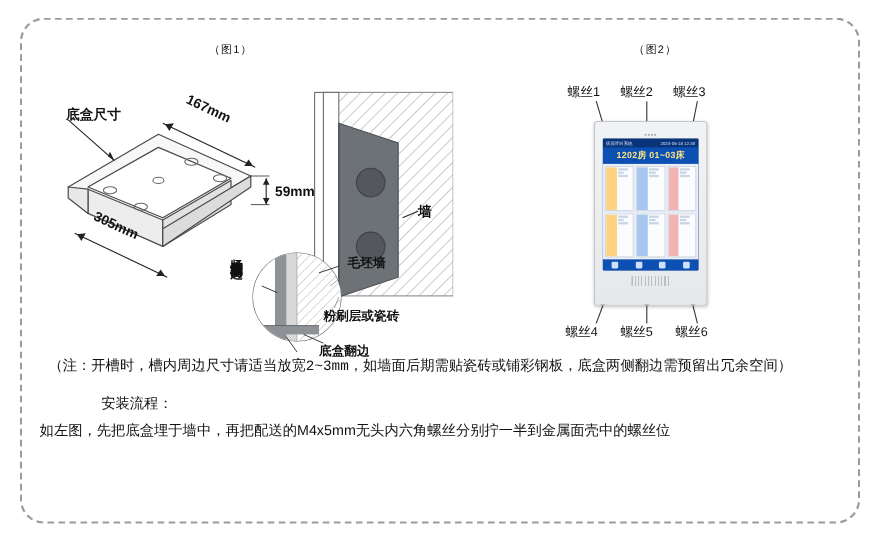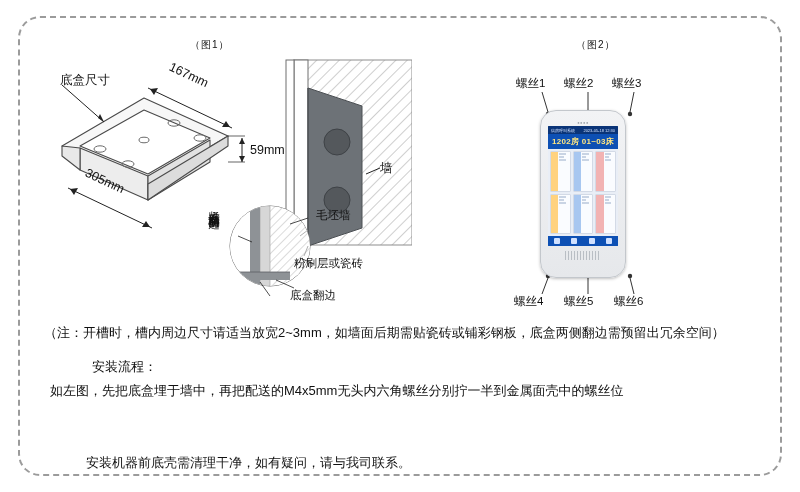--- a/index.html
+++ b/index.html
@@ -28,21 +28,21 @@
     font-size:10px;
     color:#111;
     letter-spacing:1px;
     white-space:nowrap;
   }
   #fig1-caption{left:190px;top:38px;}
   #fig2-caption{left:576px;top:38px;}
 
   
   #fig1{
-    position:absolute;left:32px;top:50px;width:380px;height:250px;
+    position:absolute;left:32px;top:74px;width:380px;height:250px;font-weight:bold;
   }
   #fig2{
     position:absolute;left:500px;top:62px;width:240px;height:250px;
   }
 
   .lbl{
     position:absolute;
     font-size:12.5px;
     color:#111;
     white-space:nowrap;
@@ -52,24 +52,24 @@
     writing-mode:vertical-rl;
     text-orientation:upright;
     letter-spacing:1px;
     line-height:1.05;
   }
 
   
   .device{
     position:absolute;
     left:40px;top:48px;
-    width:86px;height:168px;
+    width:103px;height:168px;
     background:linear-gradient(180deg,#f2f3f5 0%,#e6e8eb 100%);
     border:1px solid #c3c7cc;
-    border-radius:16px;
+    border-radius:3px;
     box-shadow:0 1px 3px rgba(0,0,0,.25);
     box-sizing:border-box;
     padding:9px 7px 16px 7px;
   }
   .device .brand{
     font-size:4px;color:#9aa0a6;text-align:center;height:6px;line-height:6px;
     letter-spacing:.5px;
   }
   .screen{
     width:100%;height:120px;
@@ -115,23 +115,23 @@
   .screw-lbl{position:absolute;font-size:11.5px;white-space:nowrap;color:#111;}
 
   
   .note{
     position:absolute;
     font-size:13px;
     color:#111;
     line-height:1.75;
     white-space:nowrap;
   }
-  #note-top{left:44px;top:322px;}
+  #note-top{left:44px;top:322px;font-family:Liberation Mono, monospace;}
   #flow-title{left:44px;top:356px;margin-left:48px;}
-  #flow-l1{left:50px;top:380px;}
+  #flow-l1{left:36px;top:380px;}
   #flow-l2{left:44px;top:404px;}
   #note-b1{left:44px;top:428px;}
   #note-b2{left:86px;top:452px;}
 
   svg{display:block;}
 </style>
 </head>
 <body>
 
 <div id="root">
@@ -341,15 +341,14 @@
     <div class="screw-lbl" style="left:64px;top:14px;">螺丝2</div>
     <div class="screw-lbl" style="left:112px;top:14px;">螺丝3</div>
     <div class="screw-lbl" style="left:14px;top:232px;">螺丝4</div>
     <div class="screw-lbl" style="left:64px;top:232px;">螺丝5</div>
     <div class="screw-lbl" style="left:114px;top:232px;">螺丝6</div>
   </div>
 
   <div class="note" id="note-top">（注：开槽时，槽内周边尺寸请适当放宽2~3mm，如墙面后期需贴瓷砖或铺彩钢板，底盒两侧翻边需预留出冗余空间）</div>
   <div class="note" id="flow-title">安装流程：</div>
   <div class="note" id="flow-l1">如左图，先把底盒埋于墙中，再把配送的M4x5mm无头内六角螺丝分别拧一半到金属面壳中的螺丝位</div>
-  <div class="note" id="note-b2">安装机器前底壳需清理干净，如有疑问，请与我司联系。</div>
 
 </div>
 
 </body></html>

